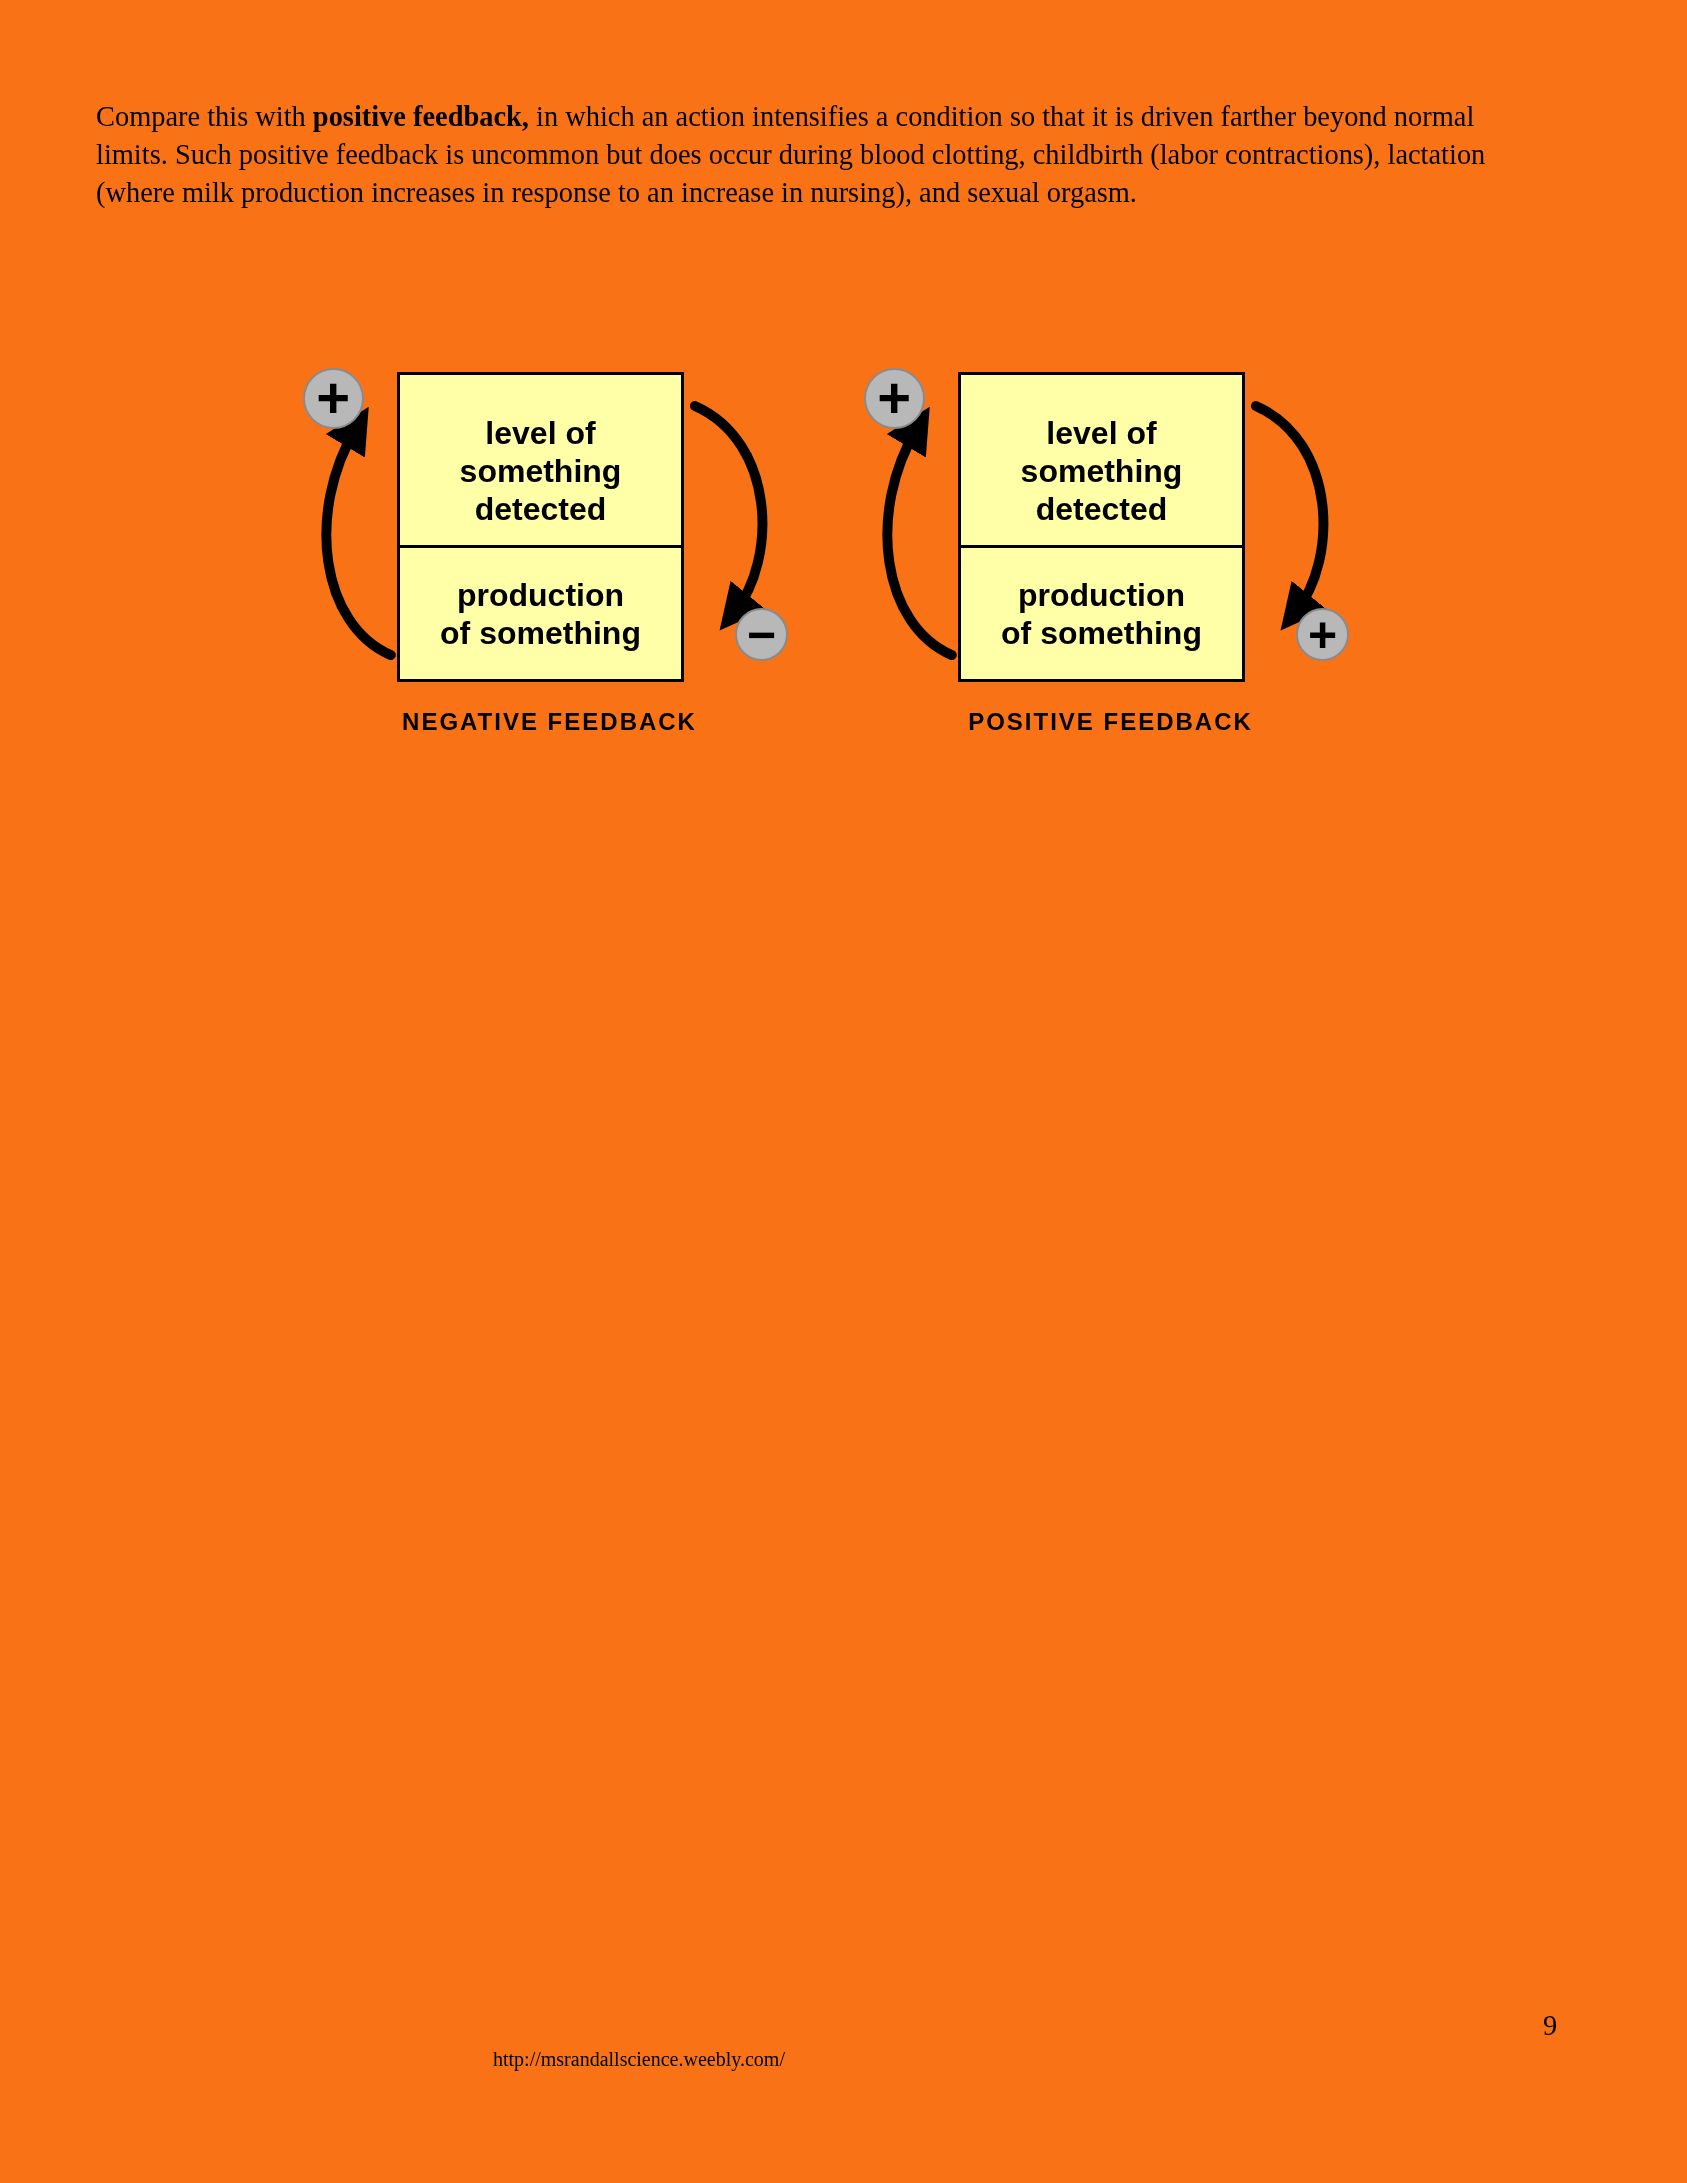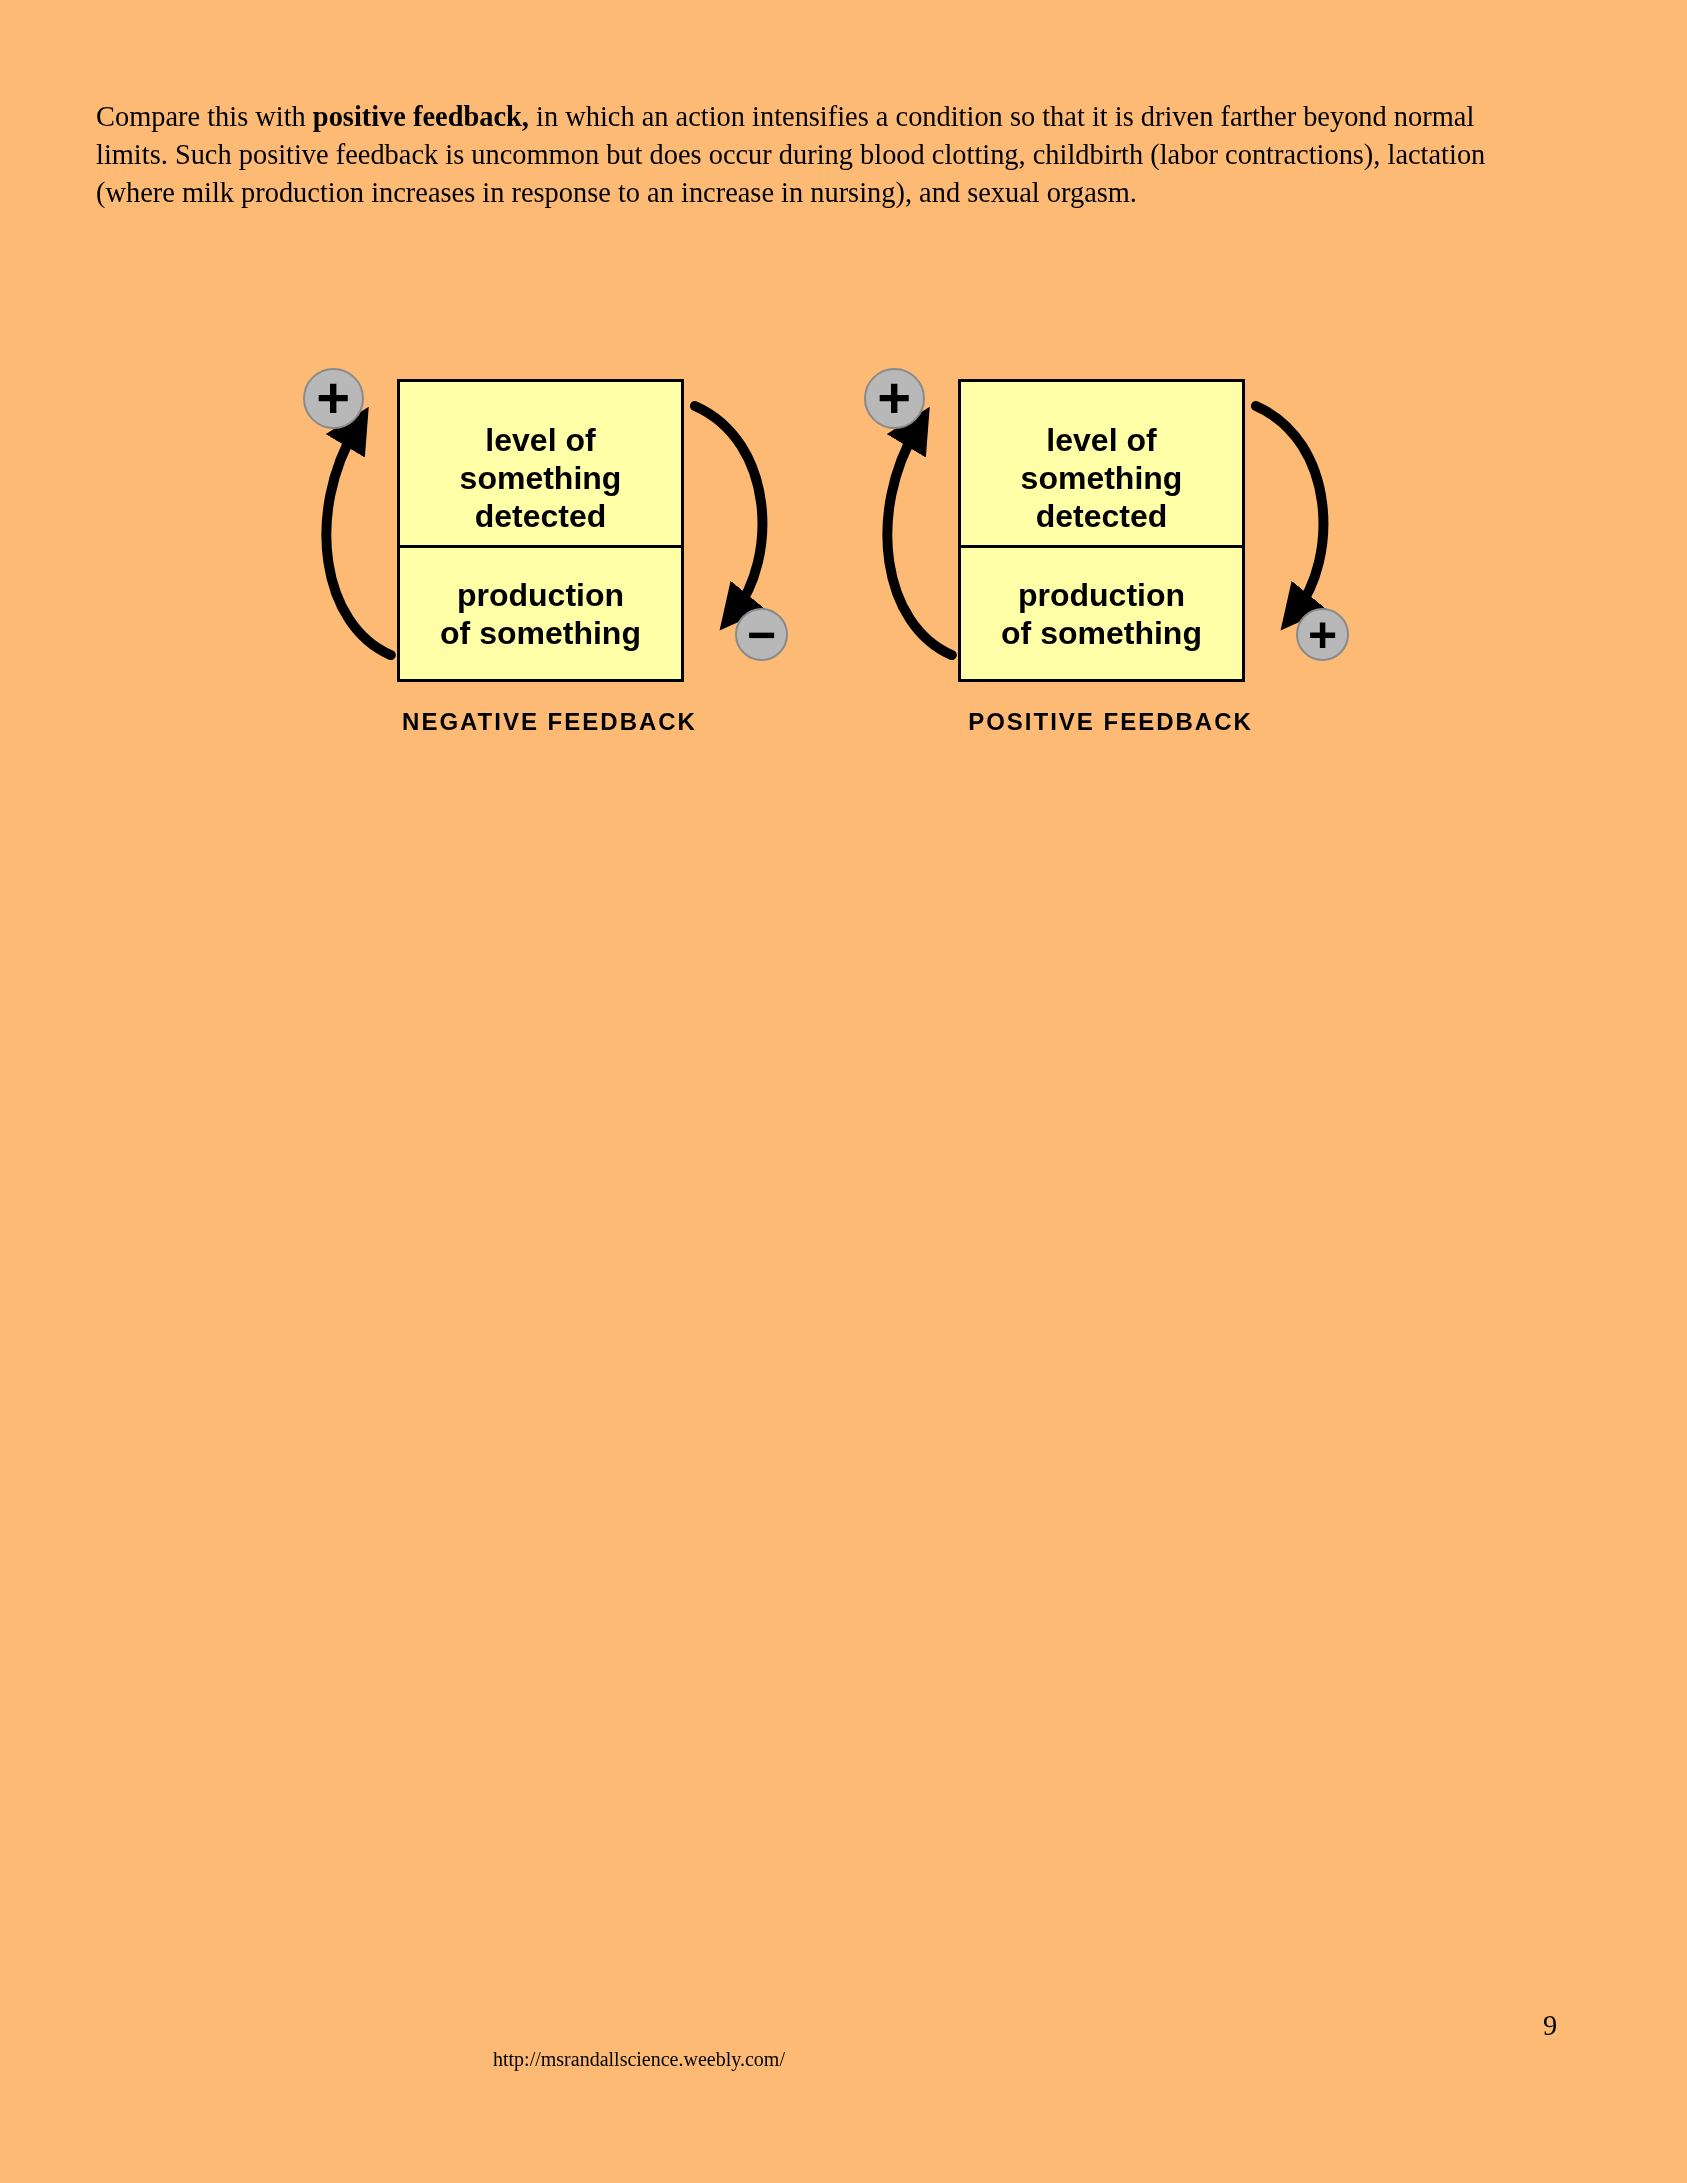--- a/index.html
+++ b/index.html
@@ -1,21 +1,21 @@
 <!DOCTYPE html>
 <html style="font-size:10.6px"><head>
 <meta charset="utf-8">
 <style>
   * { margin: 0; padding: 0; box-sizing: border-box; }
   html, body { background: #ffffff; }
   .page {
     position: relative;
     width: 1687px;
     height: 2183px;
-    background: #fdba74;
+    background: #f97316;
     font-family: "Liberation Serif", serif;
     color: #000;
     overflow: hidden;
   }
 
   
   .paragraph {
     position: absolute;
     left: 96px;
     top: 98px;
@@ -52,21 +52,21 @@
     align-items: center;
     justify-content: center;
     text-align: center;
     font-family: "Liberation Sans", sans-serif;
     font-weight: bold;
     font-size: 32px;
     line-height: 38px;
     white-space: pre-line;
     color: #000;
   }
-  .box.top    { top: 18px;   height: 198px; }
+  .box.top    { top: 11px;   height: 198px; }
   .box.bottom { top: 184px; height: 137px; }
 
   .sign {
     position: absolute;
     border-radius: 50%;
     background: #b8b8b8;
     border: 2.6px solid #8a8a8a;
     display: flex;
     align-items: center;
     justify-content: center;

